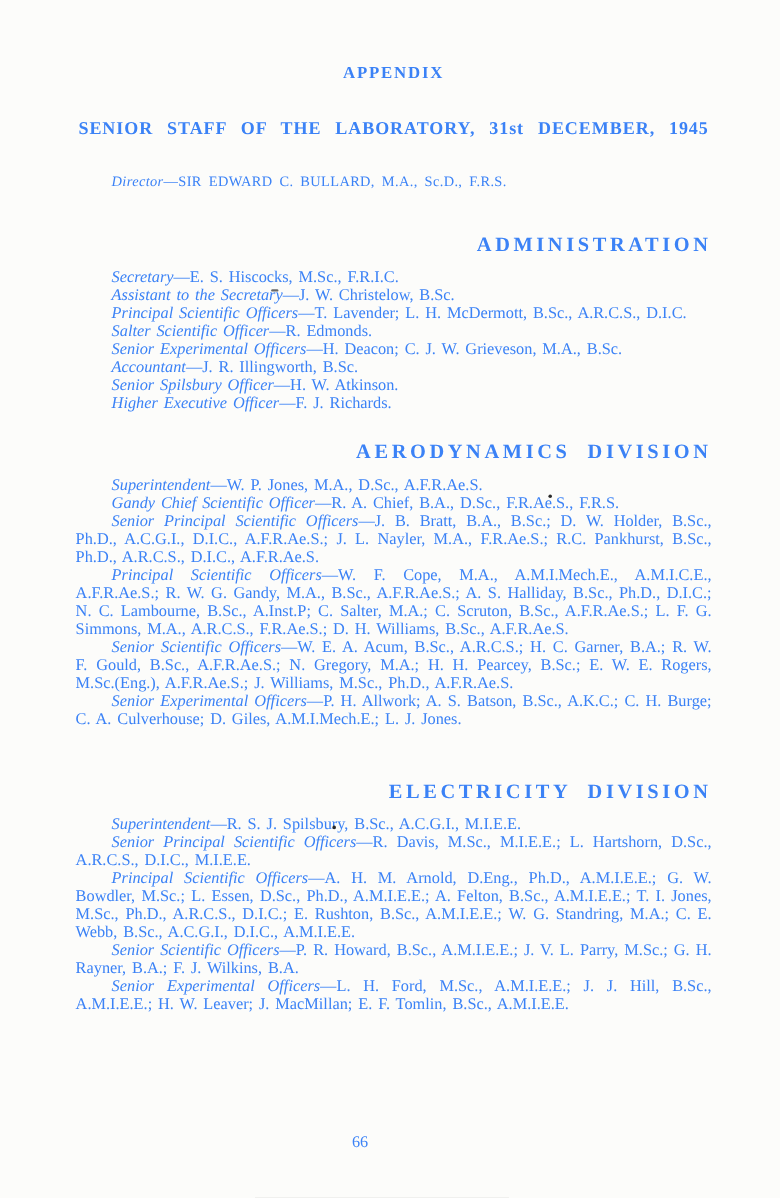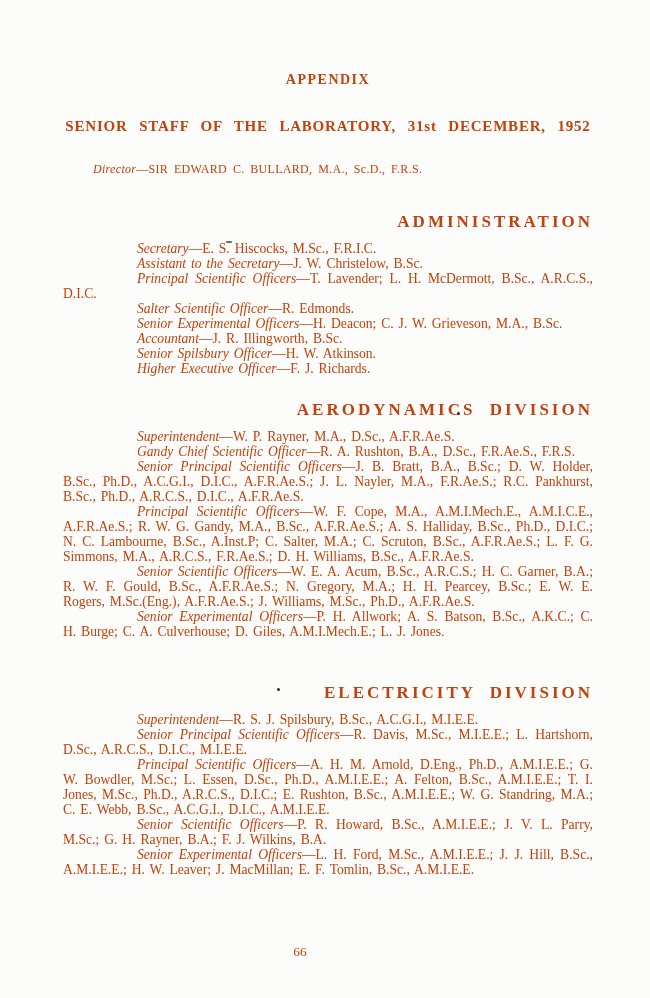--- a/index.html
+++ b/index.html
@@ -6,25 +6,25 @@
     margin: 0;
     padding: 0;
     background: #e8e8e6;
   }
   .page {
     position: relative;
     width: 650px;
     height: 998px;
     margin: 0 auto;
     background: #fcfcfa;
-    color: #c2410c;
+    color: #3b82f6;
     font-family: "Liberation Serif", serif;
     overflow: hidden;
     box-sizing: border-box;
-    padding: 72px 57px 0 63px;
+    padding: 54px 57px 0 63px;
   }
   .appendix-title {
     text-align: center;
     font-size: 14px;
     font-weight: bold;
     letter-spacing: 1.5px;
     margin: 0 0 30px 0;
   }
   .main-title {
     text-align: center;
@@ -57,21 +57,20 @@
   .entry {
     margin: 0;
     font-size: 13.6px;
     line-height: 15px;
     text-align: justify;
     text-indent: 30px;
     word-spacing: 1.5px;
   }
   .entry .role {
     font-style: italic;
-    margin-left: 44px;
   }
   .page-number {
     position: absolute;
     top: 944px;
     left: 0;
     width: 600px;
     text-align: center;
     font-size: 13.5px;
   }
   .scan-dot {
@@ -83,40 +82,40 @@
   .dot-b { left: 277px; top: 688px; width: 3px; height: 3px; }
   .dot-c { left: 226px; top: 241px; width: 6px; height: 2px; border-radius: 1px; opacity: .7; }
 </style>
 </head>
 <body>
 
 <div class="page">
 
   <h2 class="appendix-title">APPENDIX</h2>
 
-  <h1 class="main-title">SENIOR STAFF OF THE LABORATORY, 31st DECEMBER, 1952</h1>
+  <h1 class="main-title">SENIOR STAFF OF THE LABORATORY, 31st DECEMBER, 1945</h1>
 
   <p class="director-line"><span class="role" style="font-style:italic">Director</span><span>—SIR EDWARD C. BULLARD, M.A., Sc.D., F.R.S.</span></p>
 
   <div class="section admin">
     <h3 class="sec-heading">ADMINISTRATION</h3>
     <p class="entry"><span class="role">Secretary</span><span>—E. S. Hiscocks, M.Sc., F.R.I.C.</span></p>
     <p class="entry"><span class="role">Assistant to the Secretary</span><span>—J. W. Christelow, B.Sc.</span></p>
     <p class="entry"><span class="role">Principal Scientific Officers</span><span>—T. Lavender; L. H. McDermott, B.Sc., A.R.C.S., D.I.C.</span></p>
     <p class="entry"><span class="role">Salter Scientific Officer</span><span>—R. Edmonds.</span></p>
     <p class="entry"><span class="role">Senior Experimental Officers</span><span>—H. Deacon; C. J. W. Grieveson, M.A., B.Sc.</span></p>
     <p class="entry"><span class="role">Accountant</span><span>—J. R. Illingworth, B.Sc.</span></p>
     <p class="entry"><span class="role">Senior Spilsbury Officer</span><span>—H. W. Atkinson.</span></p>
     <p class="entry"><span class="role">Higher Executive Officer</span><span>—F. J. Richards.</span></p>
   </div>
 
   <div class="section aero">
     <h3 class="sec-heading">AERODYNAMICS DIVISION</h3>
-    <p class="entry"><span class="role">Superintendent</span><span>—W. P. Rayner, M.A., D.Sc., A.F.R.Ae.S.</span></p>
-    <p class="entry"><span class="role">Gandy Chief Scientific Officer</span><span>—R. A. Rushton, B.A., D.Sc., F.R.Ae.S., F.R.S.</span></p>
+    <p class="entry"><span class="role">Superintendent</span><span>—W. P. Jones, M.A., D.Sc., A.F.R.Ae.S.</span></p>
+    <p class="entry"><span class="role">Gandy Chief Scientific Officer</span><span>—R. A. Chief, B.A., D.Sc., F.R.Ae.S., F.R.S.</span></p>
     <p class="entry"><span class="role">Senior Principal Scientific Officers</span><span>—J. B. Bratt, B.A., B.Sc.; D. W. Holder, B.Sc., Ph.D., A.C.G.I., D.I.C., A.F.R.Ae.S.; J. L. Nayler, M.A., F.R.Ae.S.; R.C. Pankhurst, B.Sc., Ph.D., A.R.C.S., D.I.C., A.F.R.Ae.S.</span></p>
     <p class="entry"><span class="role">Principal Scientific Officers</span><span>—W. F. Cope, M.A., A.M.I.Mech.E., A.M.I.C.E., A.F.R.Ae.S.; R. W. G. Gandy, M.A., B.Sc., A.F.R.Ae.S.; A. S. Halliday, B.Sc., Ph.D., D.I.C.; N. C. Lambourne, B.Sc., A.Inst.P; C. Salter, M.A.; C. Scruton, B.Sc., A.F.R.Ae.S.; L. F. G. Simmons, M.A., A.R.C.S., F.R.Ae.S.; D. H. Williams, B.Sc., A.F.R.Ae.S.</span></p>
     <p class="entry"><span class="role">Senior Scientific Officers</span><span>—W. E. A. Acum, B.Sc., A.R.C.S.; H. C. Garner, B.A.; R. W. F. Gould, B.Sc., A.F.R.Ae.S.; N. Gregory, M.A.; H. H. Pearcey, B.Sc.; E. W. E. Rogers, M.Sc.(Eng.), A.F.R.Ae.S.; J. Williams, M.Sc., Ph.D., A.F.R.Ae.S.</span></p>
     <p class="entry"><span class="role">Senior Experimental Officers</span><span>—P. H. Allwork; A. S. Batson, B.Sc., A.K.C.; C. H. Burge; C. A. Culverhouse; D. Giles, A.M.I.Mech.E.; L. J. Jones.</span></p>
   </div>
 
   <div class="section elec">
     <h3 class="sec-heading">ELECTRICITY DIVISION</h3>
     <p class="entry"><span class="role">Superintendent</span><span>—R. S. J. Spilsbury, B.Sc., A.C.G.I., M.I.E.E.</span></p>
     <p class="entry"><span class="role">Senior Principal Scientific Officers</span><span>—R. Davis, M.Sc., M.I.E.E.; L. Hartshorn, D.Sc., A.R.C.S., D.I.C., M.I.E.E.</span></p>

